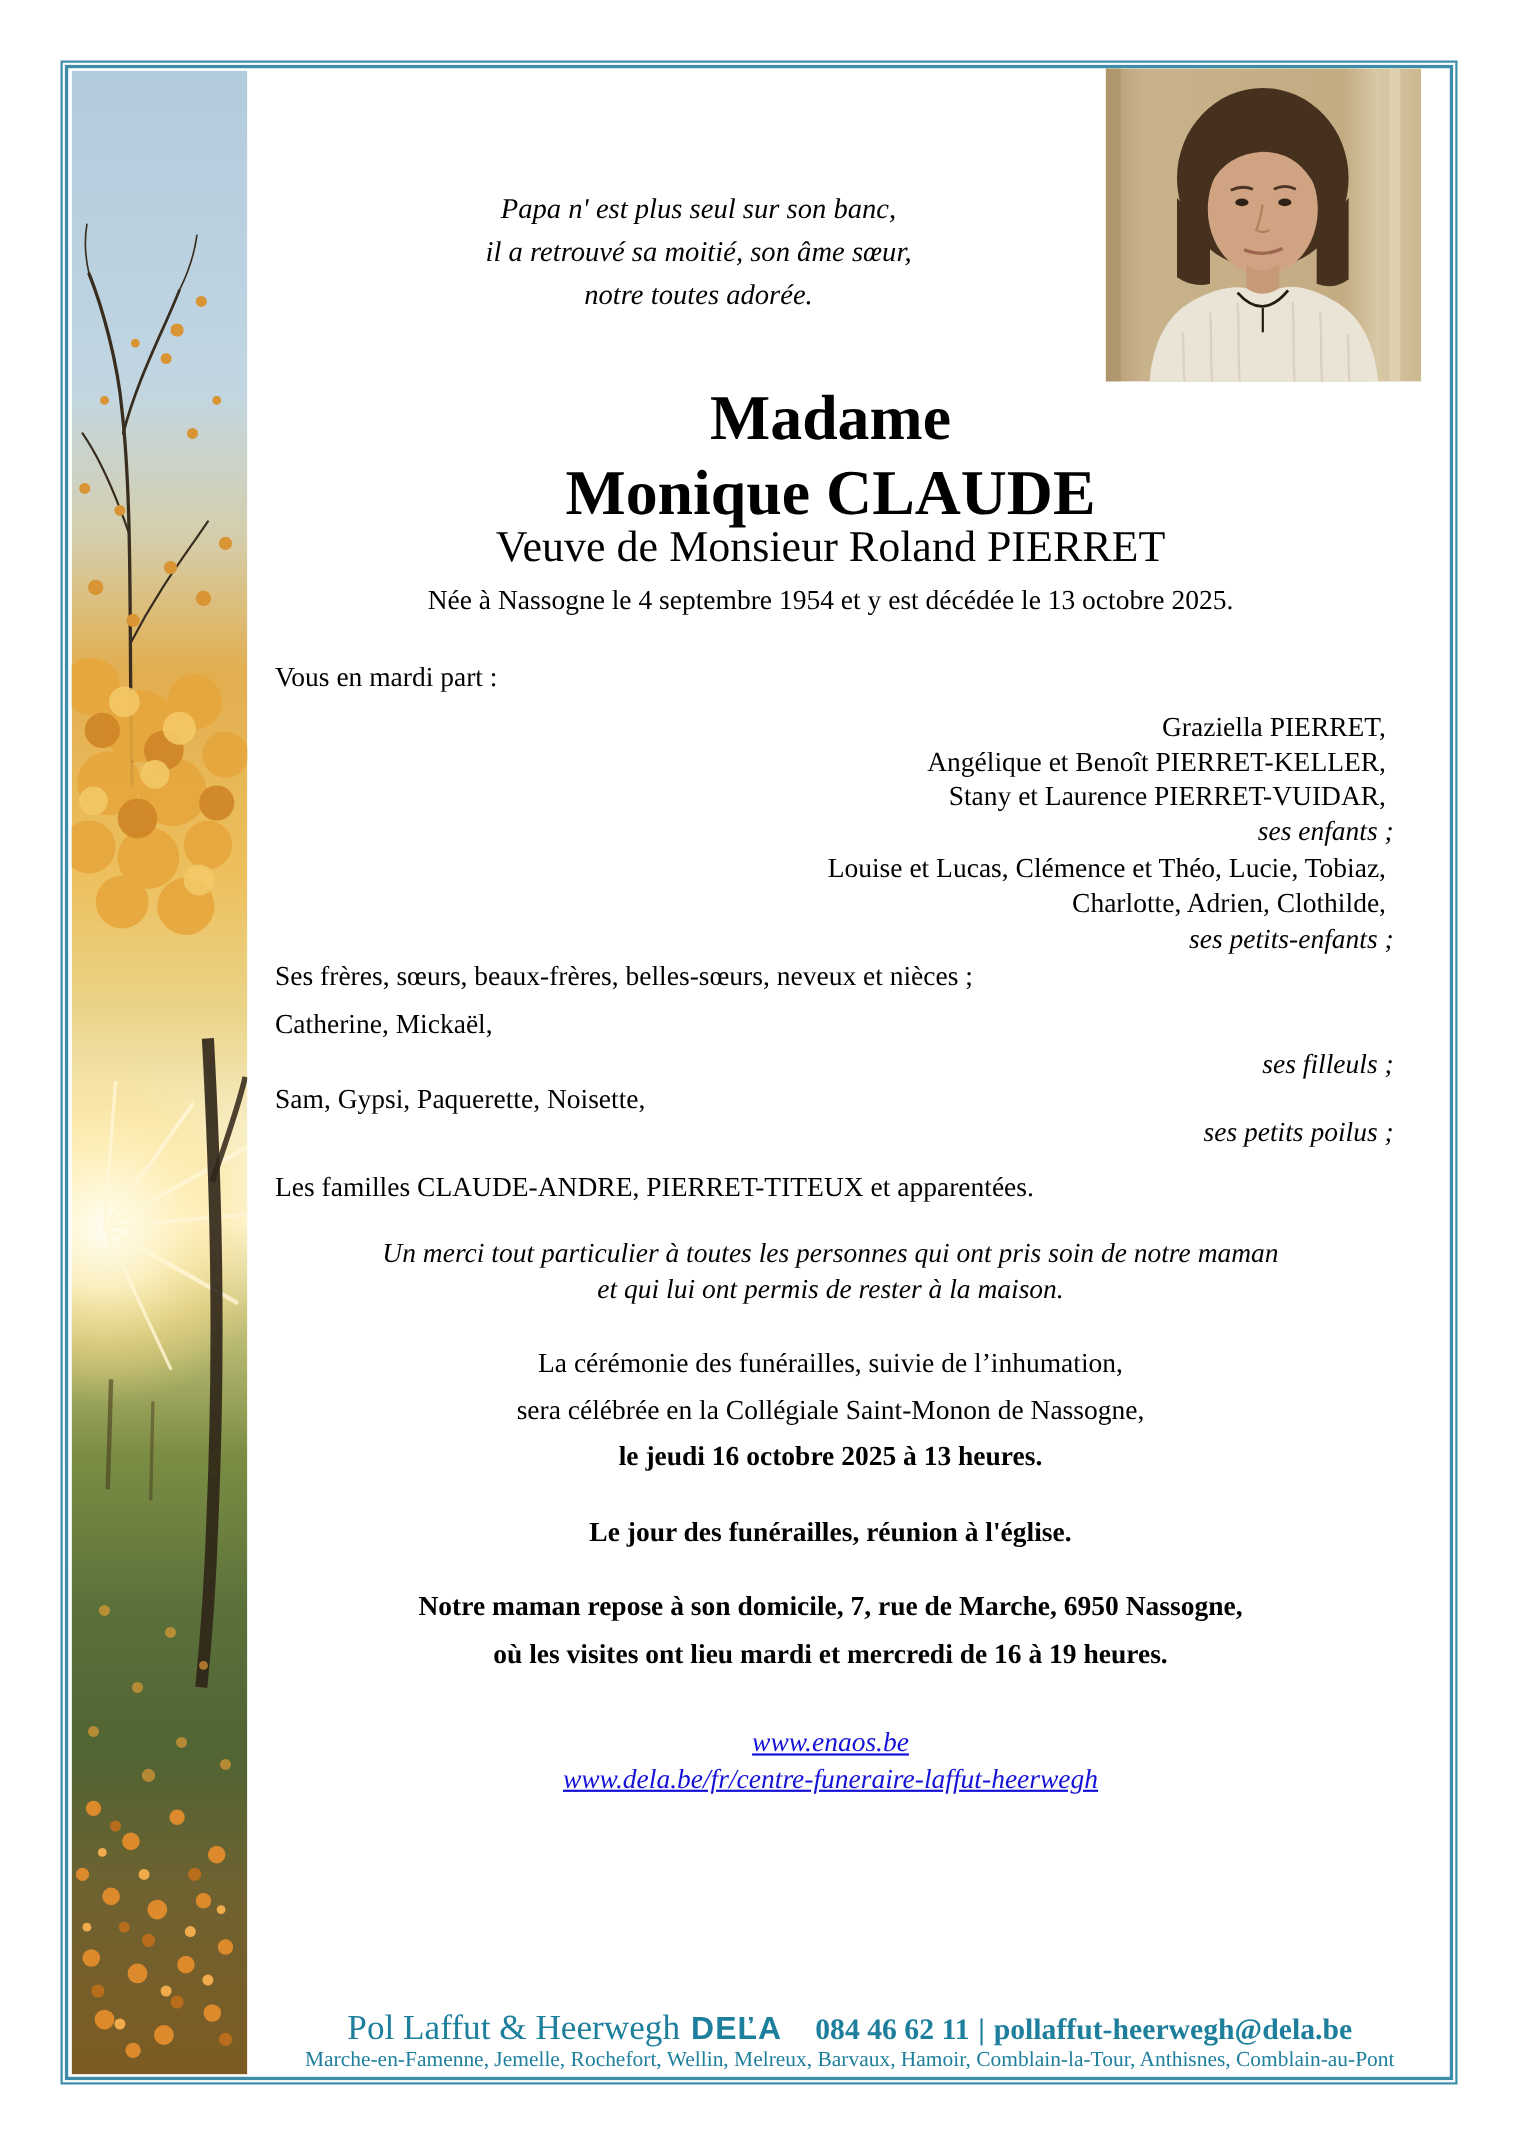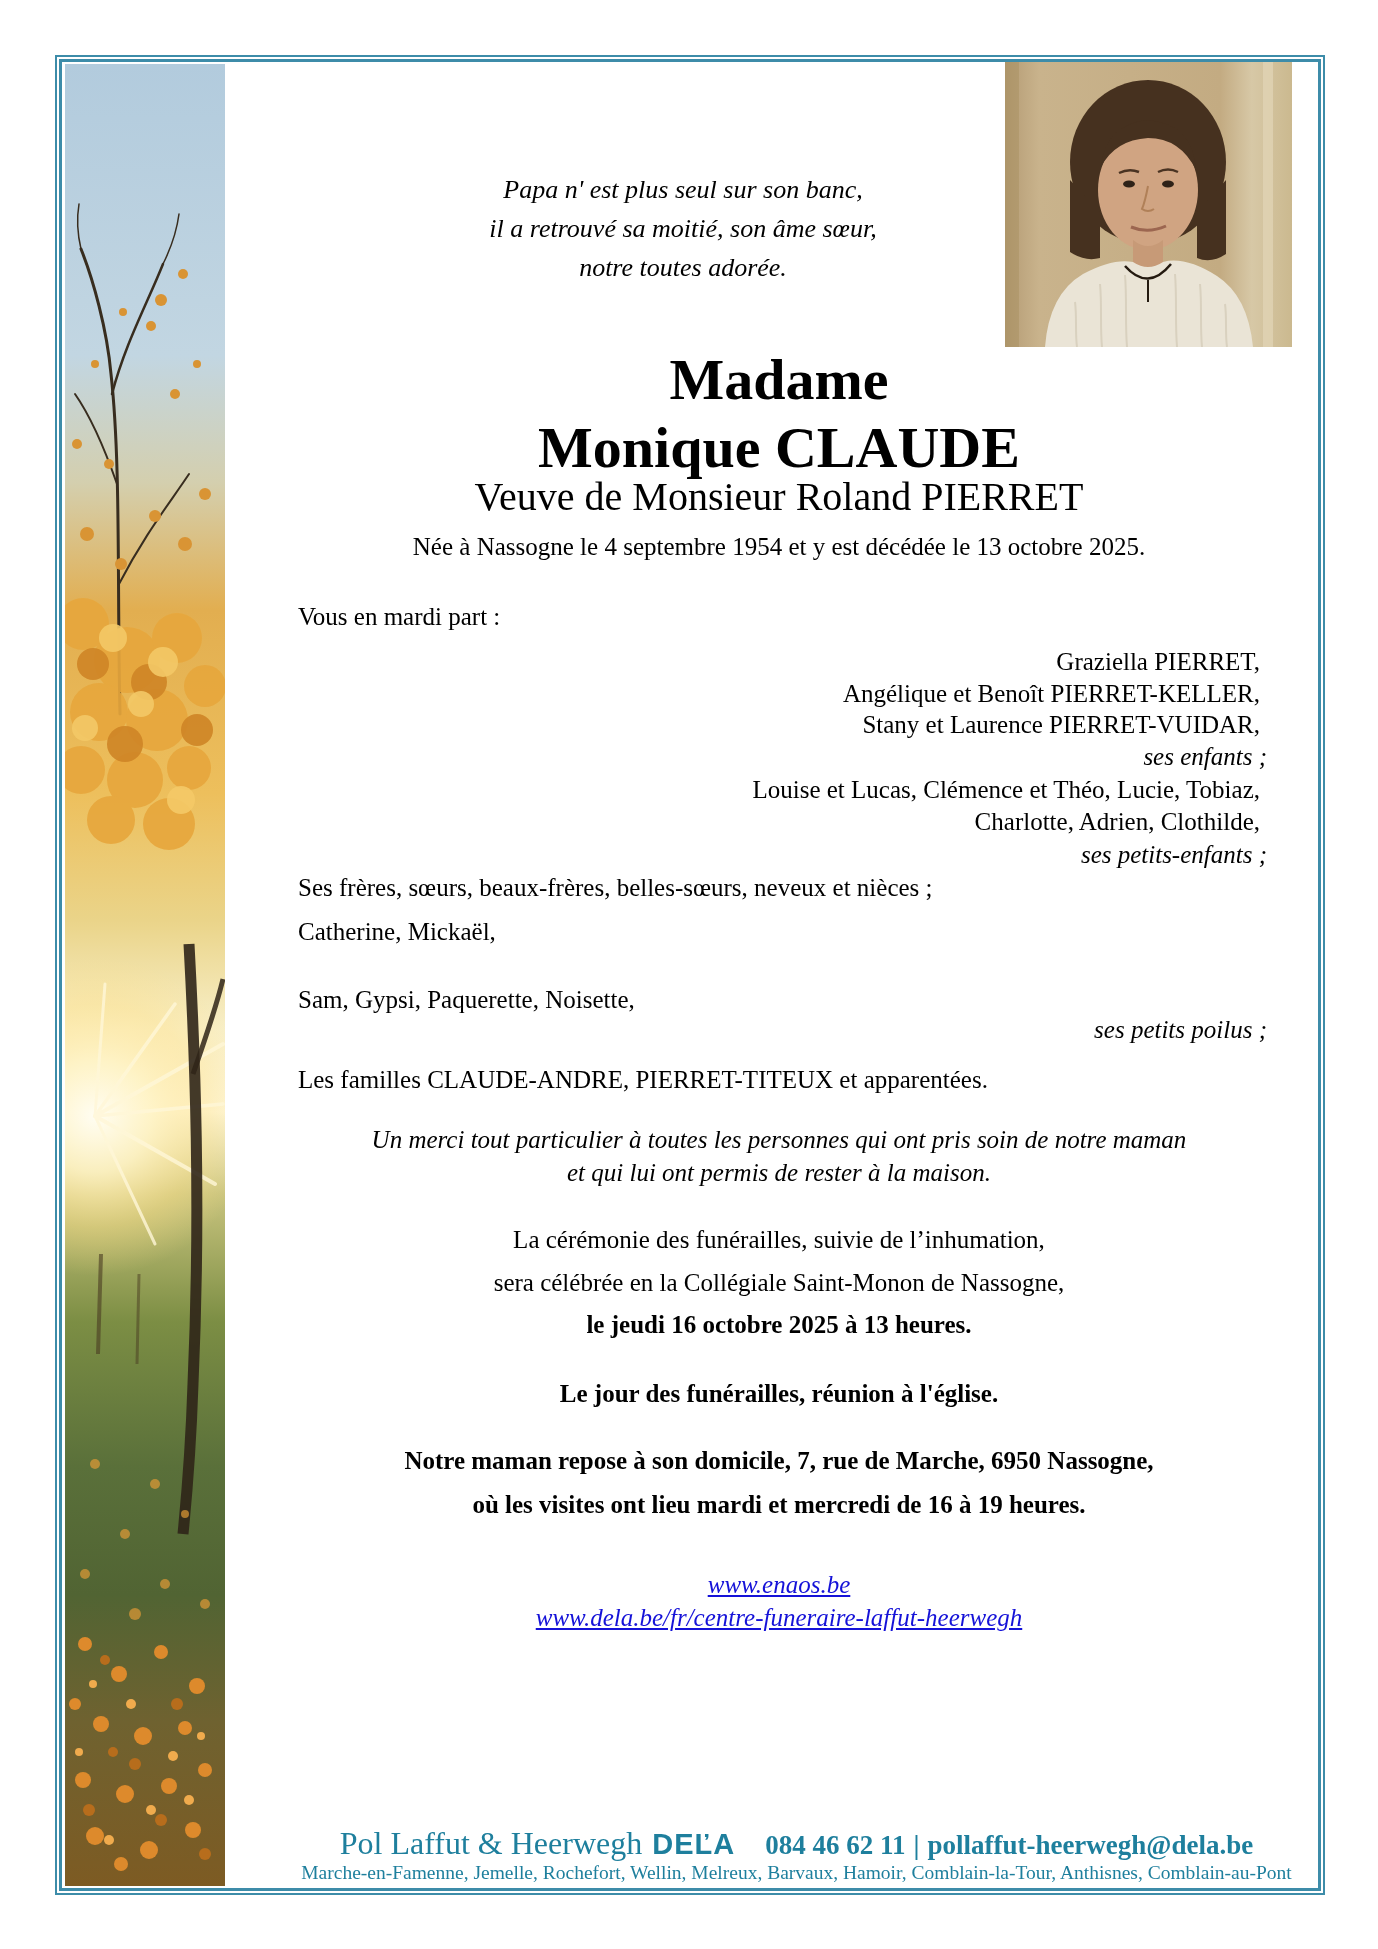--- a/index.html
+++ b/index.html
@@ -10,21 +10,21 @@
                border:2px solid var(--frame,#3d8ca9);padding:2px;box-sizing:border-box;}
   .frame-inner{width:100%;height:100%;border:3px solid var(--frame,#3d8ca9);box-sizing:border-box;}
   
   .strip{position:absolute;left:65px;top:64px;width:160px;height:1822px;overflow:hidden;}
   .strip svg{display:block;width:100%;height:100%;}
   
   .portrait{position:absolute;left:1005px;top:62px;width:287px;height:285px;overflow:hidden;}
   .portrait svg{display:block;width:100%;height:100%;}
   
   .content{position:absolute;left:225px;top:55px;width:1095px;height:1840px;font-size:25px;}
-  .content>div{position:absolute;margin-left:48px;}
+  .content>div{position:absolute;}
   .c{left:25px;right:60px;text-align:center;}
   .l{left:25px;right:60px;text-align:left;}
   .r{left:25px;right:53px;text-align:right;font-style:italic;}
   .poem{left:25px;width:770px;text-align:center;font-style:italic;font-size:26px;line-height:39px;}
   .big{font-weight:bold;font-size:58px;line-height:68px;}
   .veuve{font-size:40px;line-height:46px;}
   .nee{font-size:25px;line-height:34px;}
   .grp{line-height:31.5px;text-align:right;}
   .one{line-height:32px;}
   .thanks{font-style:italic;line-height:33px;}
@@ -262,20 +262,21 @@
       <div>Louise et Lucas, Clémence et Théo, Lucie, Tobiaz,</div>
       <div>Charlotte, Adrien, Clothilde,</div>
     </div>
 
     <div class="r one" style="top:784px">ses petits-enfants ;</div>
 
     <div class="l one" style="top:861px">Catherine, Mickaël,</div>
 
     <div class="l one" style="top:817px">Ses frères, sœurs, beaux-frères, belles-sœurs, neveux et nièces ;</div>
 
+    <div class="r one" style="top:897px">ses filleuls ;</div>
 
     <div class="l one" style="top:929px">Sam, Gypsi, Paquerette, Noisette,</div>
 
     <div class="r one" style="top:959px">ses petits poilus ;</div>
 
     <div class="l one" style="top:1009px">Les familles CLAUDE-ANDRE, PIERRET-TITEUX et apparentées.</div>
 
     <div class="c thanks" style="top:1068px">
       <div>Un merci tout particulier à toutes les personnes qui ont pris soin de notre maman</div>
       <div>et qui lui ont permis de rester à la maison.</div>

